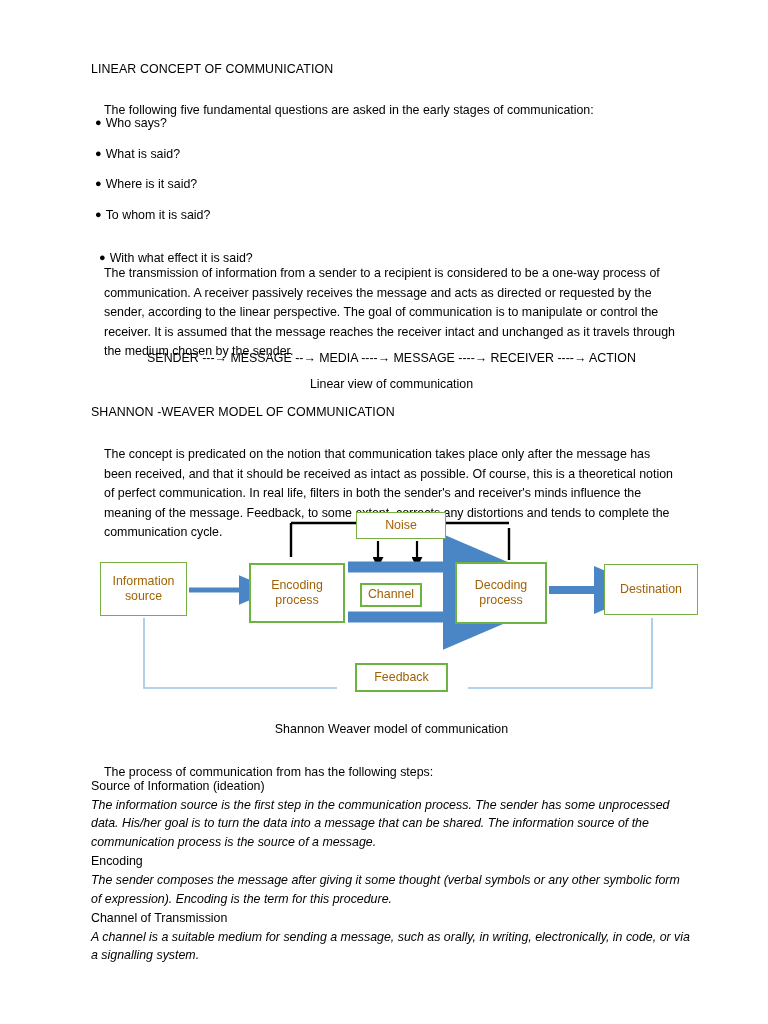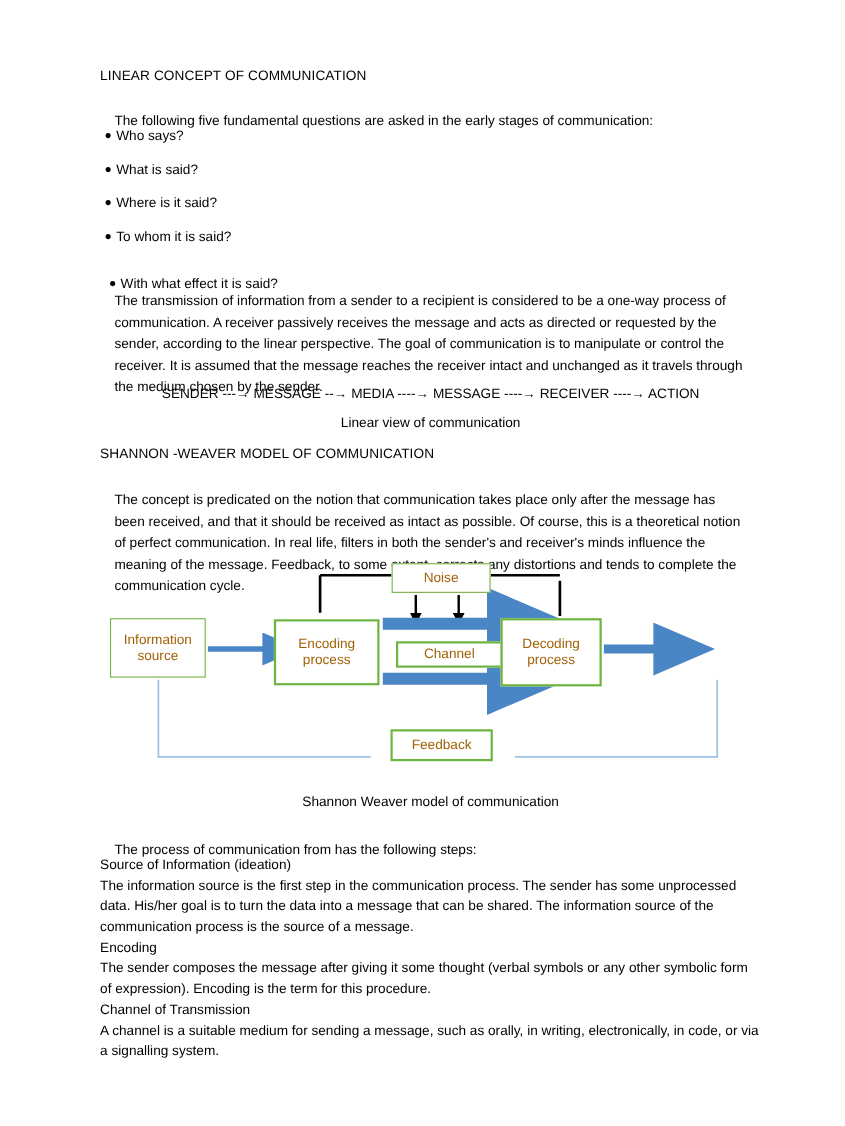--- a/index.html
+++ b/index.html
@@ -59,20 +59,21 @@
   .sub-head {
     font-size: 12.4px;
     line-height: 1.5;
     font-weight: normal;
     margin: 0;
   }
   .body-text {
     font-size: 12.4px;
     line-height: 1.5;
     margin: 0;
+    font-style: italic;
   }
 
   
   .abs { position: absolute; }
 
   
   .diagram {
     position: absolute;
     left: 0;
     top: 500px;
@@ -90,21 +91,21 @@
     text-align: center;
     font-size: 12.4px;
     line-height: 1.25;
     color: #a16207;
   }
   .node.thick { border-width: 2px; border-color: #6cb33f; }
 
   .n-info      { left: 100px; top: 62px;  width: 87px;  height: 54px; }
   .n-encoding  { left: 249px; top: 63px;  width: 96px;  height: 60px; }
   .n-noise     { left: 356px; top: 12px;  width: 90px;  height: 27px; }
-  .n-channel   { left: 360px; top: 83px;  width: 97px;  height: 24px; }
+  .n-channel   { left: 360px; top: 83px;  width: 62px;  height: 24px; }
   .n-decoding  { left: 455px; top: 62px;  width: 92px;  height: 62px; }
   .n-dest      { left: 604px; top: 64px;  width: 94px;  height: 51px; }
   .n-feedback  { left: 355px; top: 163px; width: 93px;  height: 29px; }
 
   .svg-layer {
     position: absolute;
     left: 0; top: 0;
     width: 768px;
     height: 205px;
     pointer-events: none;
@@ -213,20 +214,21 @@
     <div class="node n-info">Information source</div>
 
     <div class="node thick n-encoding">Encoding process</div>
 
     <div class="node n-noise">Noise</div>
 
     <div class="node thick n-channel">Channel</div>
 
     <div class="node thick n-decoding">Decoding process</div>
 
+    <div class="node n-dest">Destination</div>
 
     <div class="node thick n-feedback">Feedback</div>
   </div>
 
   <div class="abs" style="left:91px; top:721px; width:601px;">
     <p class="caption">Shannon Weaver model of communication</p>
   </div>
 
   <div class="abs" style="left:91px; top:750px; width:601px;">
     <p class="para">The process of communication from has the following steps:</p>

